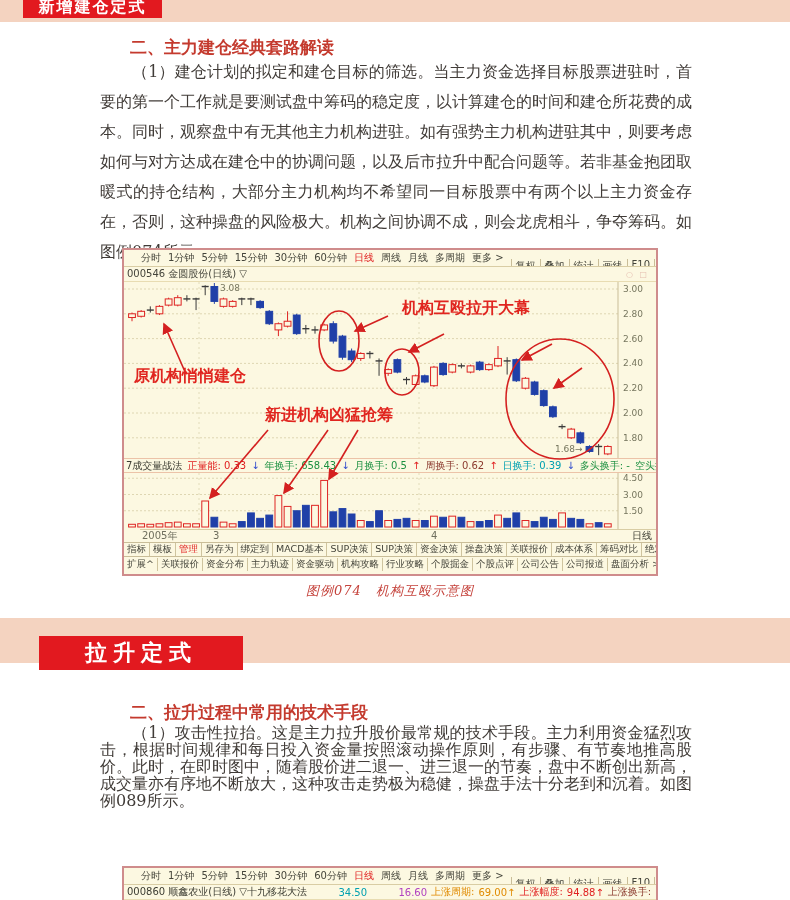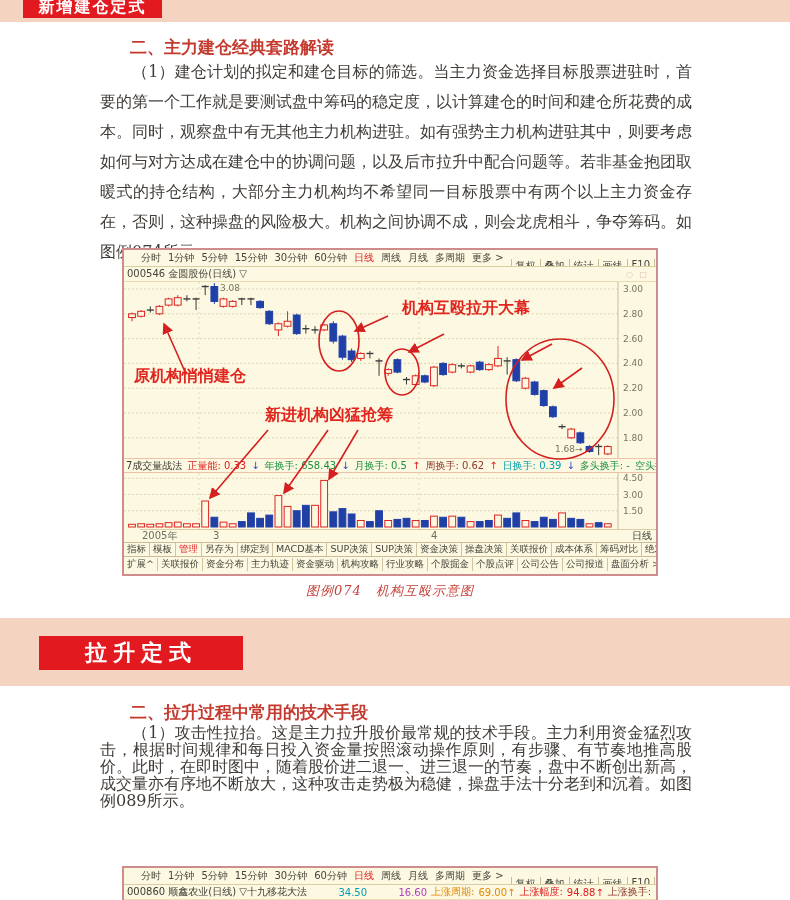--- a/index.html
+++ b/index.html
@@ -1,21 +1,21 @@
 <!DOCTYPE html>
 <html><head>
 <meta charset="utf-8">
 <style>
   html,body{margin:0;padding:0;}
   body{position:relative;width:790px;height:900px;background:#ffffff;overflow:hidden;
        font-family:"DejaVu Sans","Liberation Sans",sans-serif;}
 
   .band{position:absolute;left:0;width:790px;background:#f4d3c0;}
   #band1{top:0;height:22px;}
-  #band2{top:618px;height:68px;}
+  #band2{top:618px;height:45px;}
   .banner{position:absolute;background:#e2191f;color:#ffffff;font-weight:bold;
           display:flex;align-items:center;justify-content:center;}
   #banner1{left:23px;top:-3px;width:139px;height:21px;font-size:16px;letter-spacing:2px;}
   #banner2{left:39px;top:18px;width:204px;height:34px;font-size:22px;letter-spacing:6px;}
 
   .sec-h{position:absolute;left:130px;margin:0;font-family:"DejaVu Serif","Liberation Serif",serif;
          font-weight:bold;font-size:17px;color:#c43a2e;}
   #h1{top:36px;} #h2{top:701px;}
 
   .body-p{position:absolute;left:100px;width:592px;margin:0;text-align:justify;text-indent:2em;

